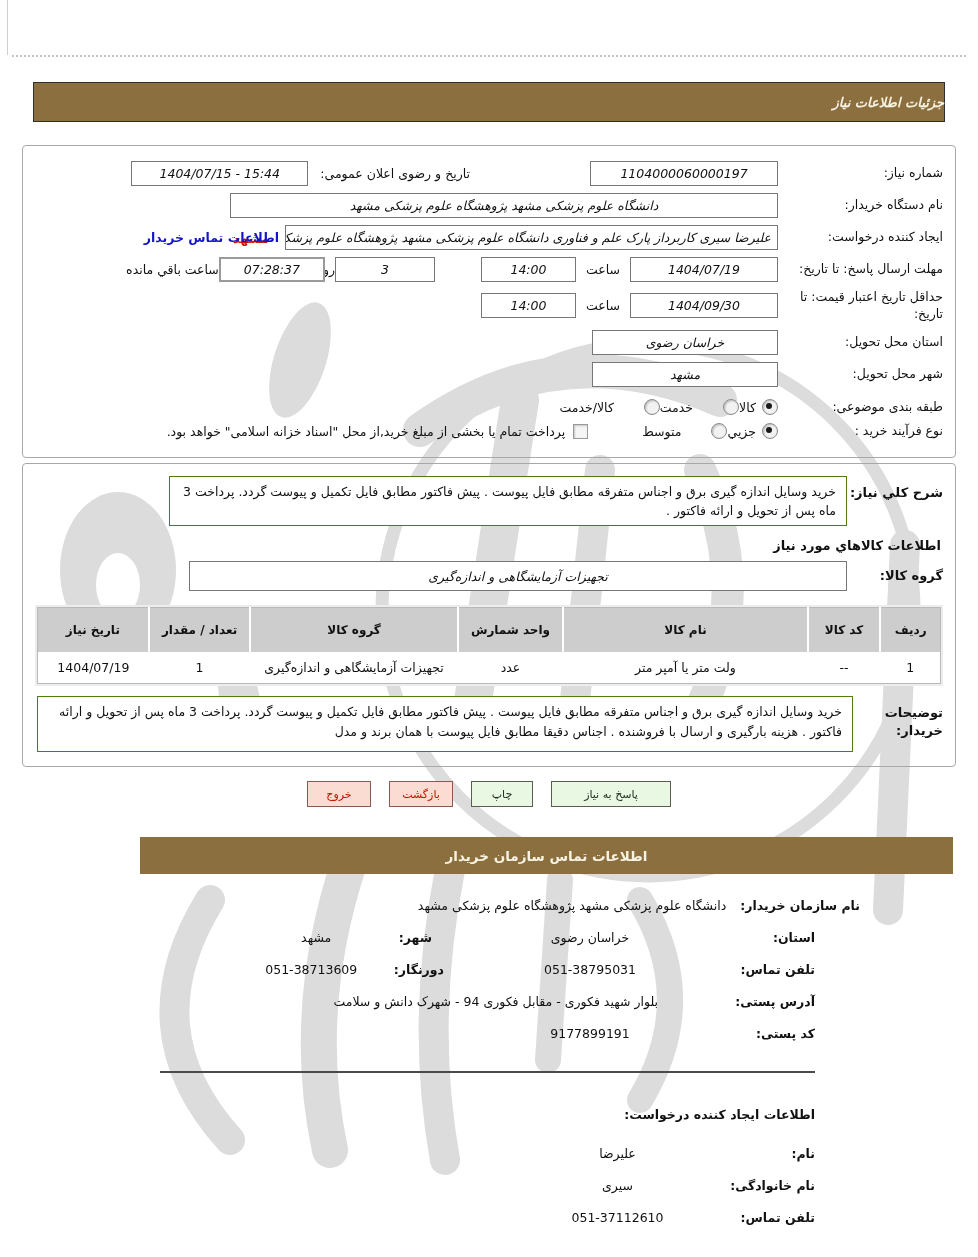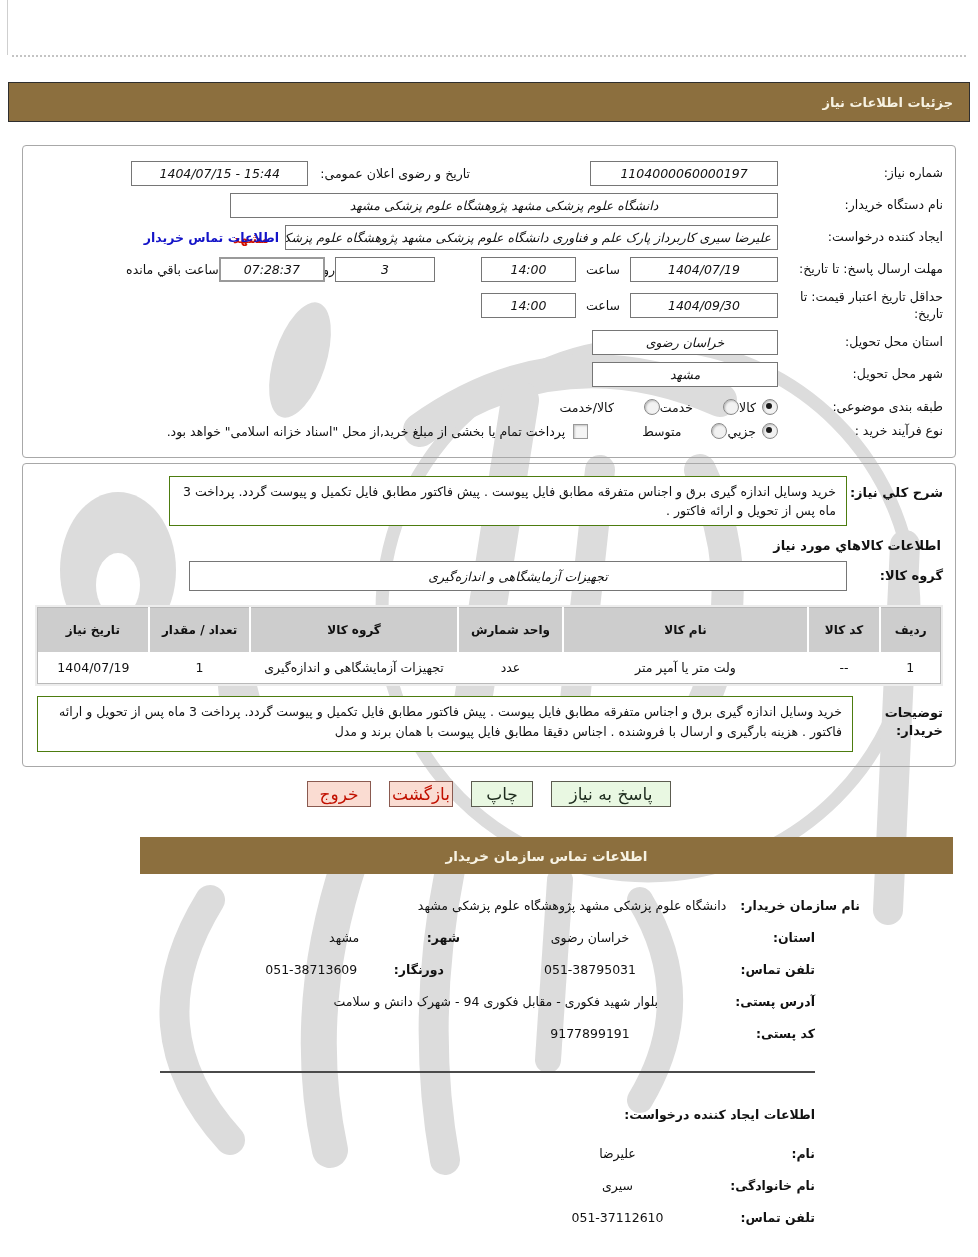--- a/index.html
+++ b/index.html
@@ -13,21 +13,21 @@
   .content{position:relative;z-index:1;}
 
   
   .top{height:82px;position:relative;}
   .vline{position:absolute;right:auto;left:7px;top:0;width:1px;height:55px;background:#cfcfcf;}
   .dotline{position:absolute;top:55px;right:12px;left:12px;border-top:2px dotted #c4c4c4;}
 
   
   .bar{background:#8C6F3E;border:1px solid #2e2e2e;height:38px;display:flex;align-items:center;
        color:#F7F2E2;font-weight:bold;font-size:13px;}
-  .bar1{margin:0 8px;padding-right:16px;}
+  .bar1{margin:0 33px;font-style:italic;}
   .bar2{margin:30px 25px 0 140px;justify-content:center;border:none;height:37px;font-size:13.5px;}
 
   
   .panel{margin:0 22px;border:1px solid #a8a8a8;border-radius:4px;background:transparent;box-sizing:border-box;}
   .panel1{margin-top:23px;padding:8px 12px 10px;}
   .panel2{margin-top:5px;padding:12px 12px 14px;}
 
   .frow{display:flex;align-items:center;margin:7px 0;font-size:12.5px;}
   .flabel{width:165px;flex:none;line-height:1.35;}
   .inp{background:#fff;border:1px solid #767676;height:25px;box-sizing:border-box;
@@ -54,21 +54,21 @@
 
   table.items{border-collapse:collapse;margin:16px 2px 0;background:#fff;
               border:1px solid #b9b9b9;outline:2px solid #ededed;}
   table.items th{background:#cdcdcd;font-size:12px;font-weight:bold;height:28px;
                  border-left:2px solid #fff;padding:8px 8px;white-space:nowrap;}
   table.items th:last-child{border-left:none;}
   table.items td{font-size:12.5px;height:31px;text-align:center;padding:0 8px;white-space:nowrap;}
 
   .btnrow{display:flex;justify-content:center;gap:18px;margin:14px 0 22px;}
   .btn{height:26px;box-sizing:border-box;display:flex;align-items:center;justify-content:center;
-       font-size:17px;border:1px solid #5c5c50;padding:0 8px;cursor:default;}
+       font-size:11px;border:1px solid #5c5c50;padding:0 8px;cursor:default;}
   .btn.green{background:#E9F8E2;color:#1d2b1d;}
   .btn.pink{background:#FADCD2;color:#C11000;border-color:#8a5a50;}
 
   .contact{padding:24px 163px 0 0;font-size:12.5px;}
   .crow{display:flex;align-items:baseline;margin:0 0 17px;}
   .clabel{font-weight:bold;white-space:nowrap;}
   .cval{white-space:nowrap;}
   .w110{width:115px;flex:none;}
   .w220{width:220px;flex:none;text-align:center;}
   .w150{width:165px;flex:none;text-align:center;}
@@ -246,21 +246,21 @@
   <div class="contact">
 
     <div class="crow orgrow">
       <span class="clabel">نام سازمان خریدار:</span>
       <span class="cval" style="margin-right:14px">دانشگاه علوم پزشکی مشهد  پژوهشگاه علوم پزشکی مشهد</span>
     </div>
 
     <div class="crow">
       <span class="clabel w110">استان:</span>
       <span class="cval w220">خراسان رضوی</span>
-      <span class="clabel" style="margin-right:20px">شهر:</span>
+      <span class="clabel" style="margin-right:48px">شهر:</span>
       <span class="cval w150">مشهد</span>
     </div>
 
     <div class="crow">
       <span class="clabel w110">تلفن تماس:</span>
       <span class="cval w220 ltr">051-38795031</span>
       <span class="clabel" style="margin-right:36px">دورنگار:</span>
       <span class="cval w150 ltr">051-38713609</span>
     </div>
 

